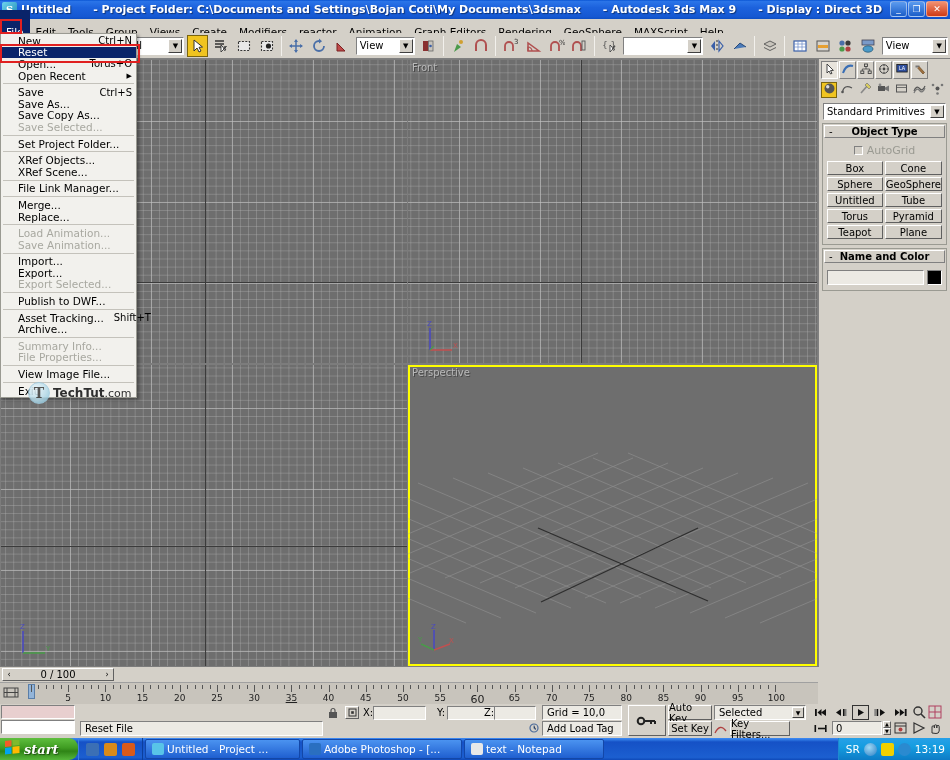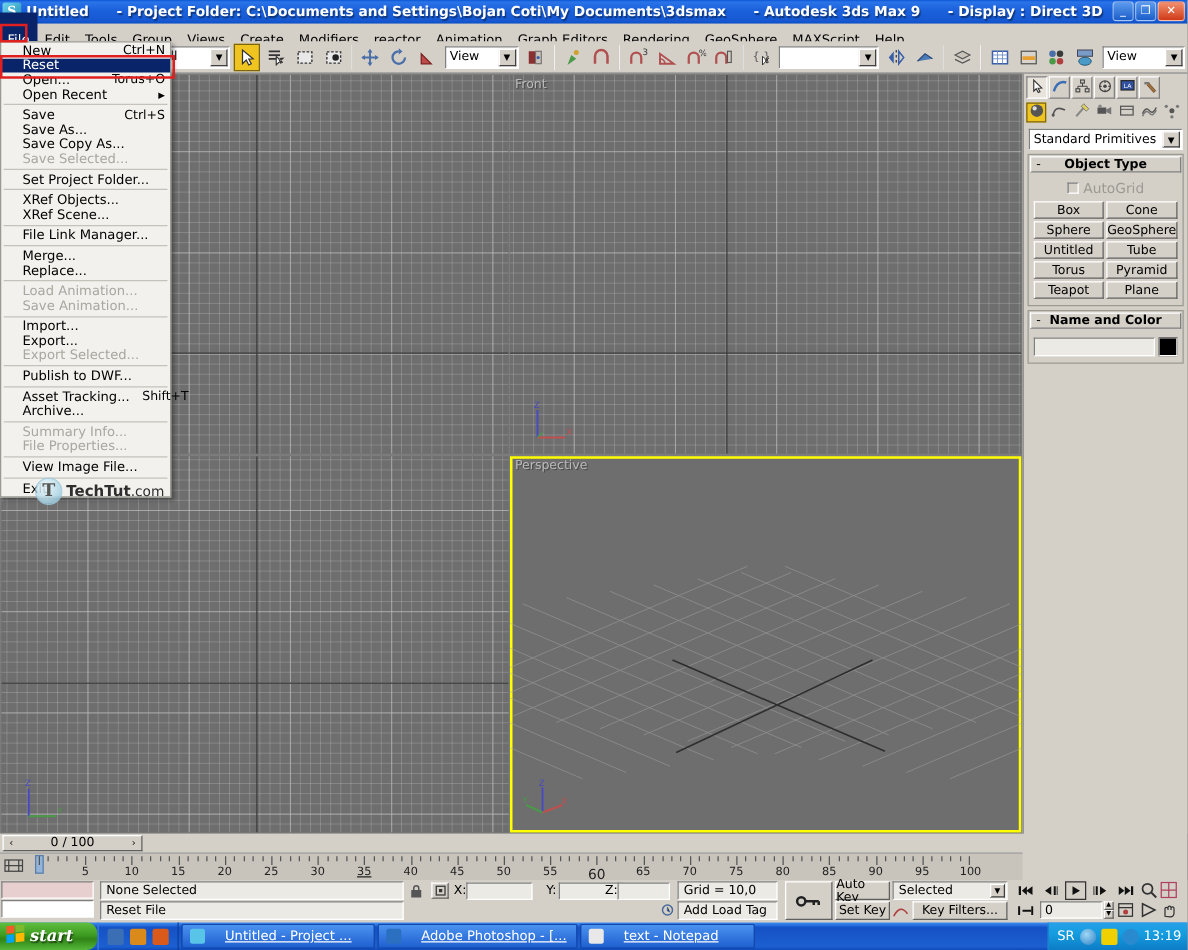--- a/index.html
+++ b/index.html
@@ -172,23 +172,23 @@
     background:linear-gradient(to bottom,#5fbf3f 0%,#3f9c22 45%,#2f8416 60%,#56b73a 100%);
     border-radius:0 9px 9px 0; display:flex; align-items:center; gap:4px; padding-left:5px;
     color:#fff; font-style:italic; font-weight:bold; font-size:13px;
     font-family:"DejaVu Serif","Liberation Serif",serif;
     text-shadow:1px 1px 1px rgba(0,0,0,.5);
   }
   .qlaunch{ display:flex; align-items:center; gap:5px; padding:0 7px;
     border-left:1px solid #3f7fe0; border-right:1px solid #0c3f9c; height:22px; }
   .qicon{ width:13px;height:13px;border-radius:2px; }
   .taskitem{
-    height:20px; margin-left:2px; padding:0 6px; display:flex; align-items:center; gap:16px;
+    height:20px; margin-left:2px; padding:0 6px; display:flex; align-items:center; gap:3px;
     background:linear-gradient(to bottom,#4b93f0,#1f5fd0); border:1px solid #1347a8;
-    border-radius:2px; color:#fff; font-size:10.5px; white-space:nowrap; overflow:hidden;text-decoration:underline;
+    border-radius:2px; color:#fff; font-size:10.5px; white-space:nowrap; overflow:hidden;
   }
   .taskitem .ti{ width:12px;height:12px;border-radius:2px;flex:none; }
   #tray{
     position:absolute; right:0; top:0; height:22px; display:flex; align-items:center; gap:4px;
     padding:0 5px 0 7px;
     background:linear-gradient(to bottom,#27a0e8 0%,#159de0 40%,#0d7cc6 100%);
     border-left:1px solid #1e8ad0; color:#fff; font-size:10.5px;
   }
   .trayicon{ width:13px;height:13px;border-radius:2px; }
 
@@ -830,21 +830,20 @@
       <div style="position: absolute; left: 690.6px; top: 10px; width: 20px; text-align: center; font-size: 9px; color: rgb(34, 34, 34);">90</div>
       <div style="position: absolute; left: 727.8px; top: 10px; width: 20px; text-align: center; font-size: 9px; color: rgb(34, 34, 34);">95</div>
       <div style="position: absolute; left: 765px; top: 10px; width: 20px; text-align: right; font-size: 9px; color: rgb(34, 34, 34);">100</div>
     </div>
 </div>
 
 <div id="statusarea">
   <div class="statusbox" style="position:absolute;left:1px;top:1px;width:74px;height:14px;background:#e8cfcf;"></div>
   <div class="statusbox" style="position:absolute;left:1px;top:16px;width:74px;height:14px;background:#fff;"></div>
 
-  <div class="statusbox" style="position:absolute;left:80px;top:1px;width:243px;height:15px;">None Selected</div>
   <div class="statusbox" style="position:absolute;left:80px;top:17px;width:243px;height:15px;">Reset File</div>
 
   <div style="position:absolute;left:327px;top:3px;width:12px;height:12px;">
     <svg width="12" height="12" viewBox="0 0 12 12">
         <rect x="2" y="5" width="8" height="6" fill="#555"></rect>
         <path d="M4 5 V3.5 A2 2 0 0 1 8 3.5 V5" fill="none" stroke="#555" stroke-width="1.2"></path>
       </svg>
   </div>
   <div style="position:absolute;left:345px;top:2px;width:14px;height:13px;border:1px solid #fff;border-right-color:#606060;border-bottom-color:#606060;background:#d4d0c8;display:flex;align-items:center;justify-content:center;">
     <svg width="9" height="9" viewBox="0 0 9 9">
@@ -881,21 +880,21 @@
 
   <div class="statusbox" style="position:absolute;left:714px;top:1px;width:92px;height:15px;">
     <span>Selected</span>
     <span style="position:absolute;right:1px;top:1px;width:12px;height:11px;background:#d4d0c8;border:1px solid #fff;border-right-color:#404040;border-bottom-color:#404040;font-size:6px;display:flex;align-items:center;justify-content:center;">▼</span>
   </div>
   <div style="position:absolute;left:714px;top:18px;width:13px;height:13px;">
     <svg width="13" height="13" viewBox="0 0 13 13">
         <path d="M1 11 Q6 1 12 9" fill="none" stroke="#b04040" stroke-width="1.3"></path>
       </svg>
   </div>
-  <div class="sbtn" style="position:absolute;left:730px;top:17px;width:76px;height:15px;">Key Filters...</div>
+  <div class="sbtn" style="position:absolute;left:730px;top:17px;width:60px;height:15px;">Key Filters...</div>
 
   <div style="position:absolute;left:812px;top:2px;width:17px;height:13px;display:flex;align-items:center;justify-content:center;">
     <svg width="13" height="9" viewBox="0 0 13 9">
         <rect x="1" y="1" width="1.8" height="7" fill="#111"></rect>
         <path d="M12 1 L12 8 L7 4.5 Z" fill="#111"></path>
         <path d="M7.5 1 L7.5 8 L3.5 4.5 Z" fill="#111"></path>
       </svg>
   </div>
   <div style="position:absolute;left:832px;top:2px;width:17px;height:13px;display:flex;align-items:center;justify-content:center;">
     <svg width="13" height="9" viewBox="0 0 13 9">

